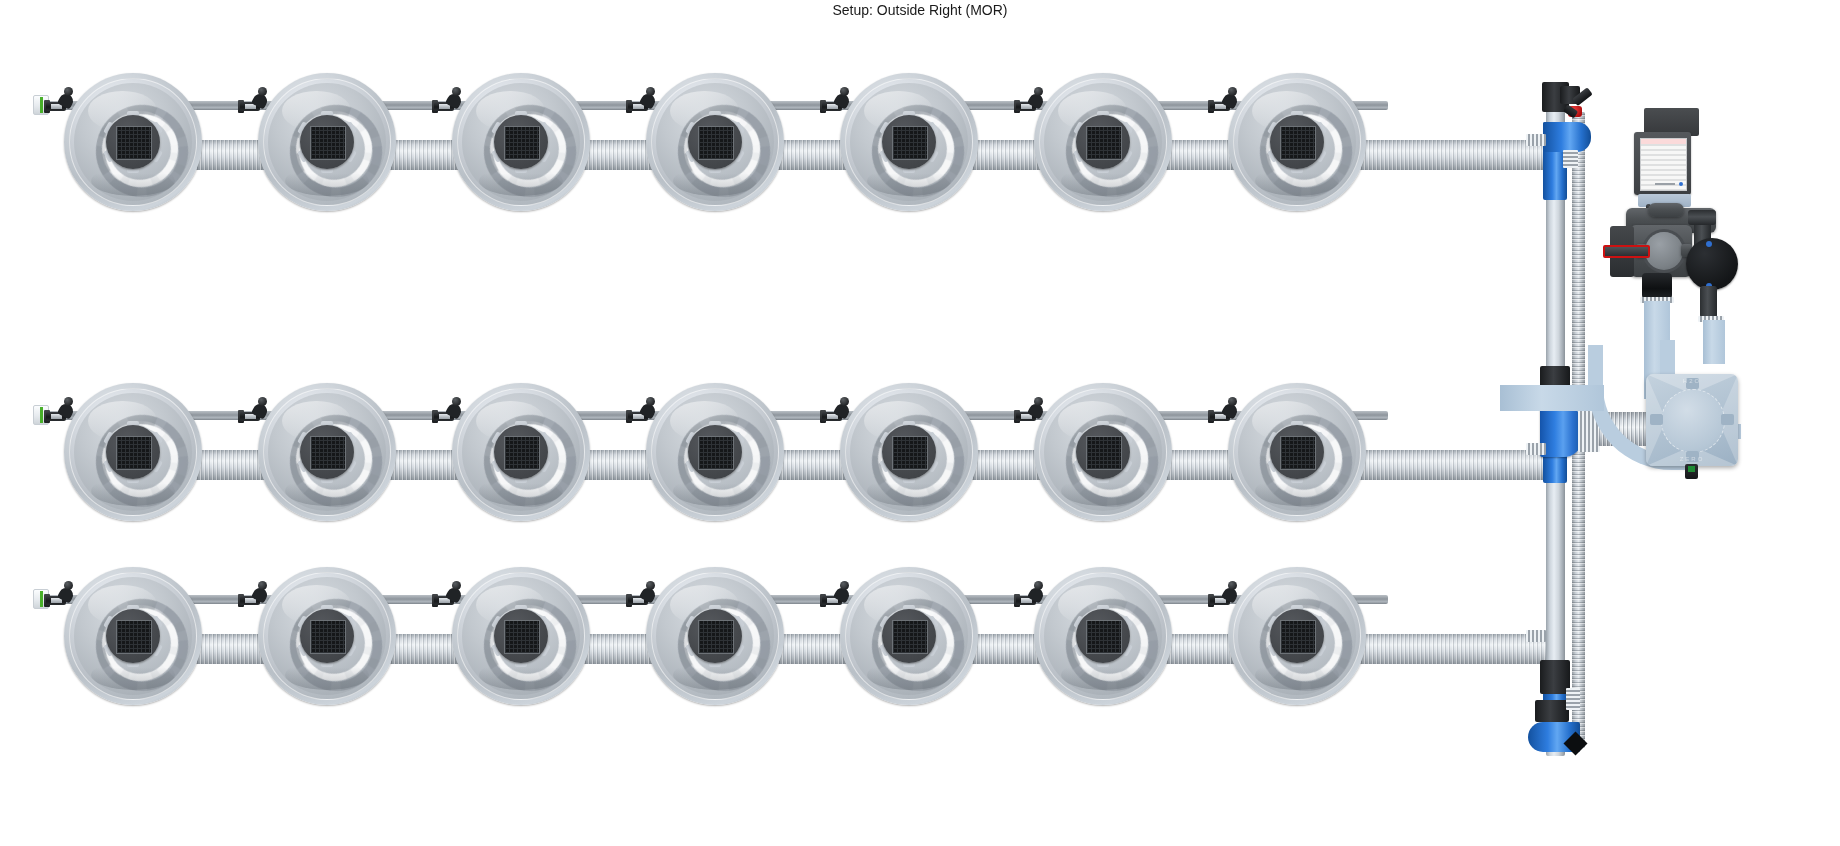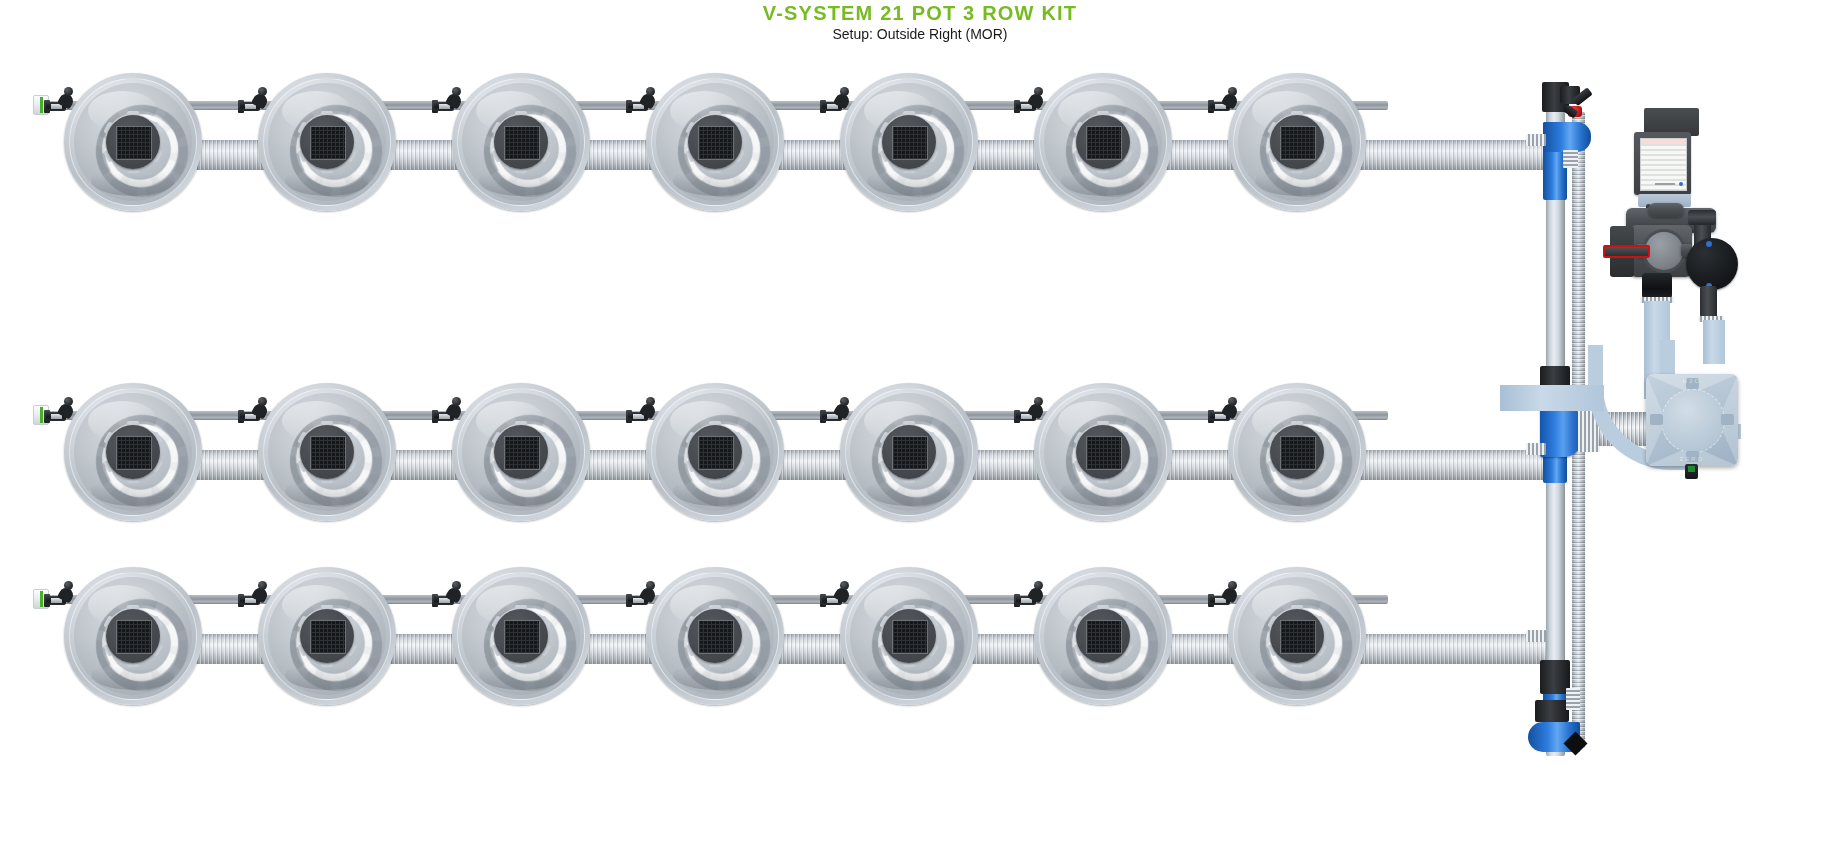--- a/index.html
+++ b/index.html
@@ -331,21 +331,20 @@
     position:absolute;width:17px;height:17px;
     background:#0c0e10;transform:rotate(45deg);
   }
 </style>
 </head>
 <body>
 
 <div id="stage">
 
   <div class="title-block">
-    <div class="main-title">V-SYSTEM 21 POT 3 ROW KIT</div>
     <div class="sub-title">Setup: Outside Right (MOR)</div>
   </div>
 
   <div id="rows-layer">
       <div class="abs" style="left: 0px; top: 0px; width: 1840px; height: 846px;">
         <div class="drain" style="left: 180px; top: 140px; width: 100px;"></div>
         <div class="drain" style="left: 374px; top: 140px; width: 100px;"></div>
         <div class="drain" style="left: 568px; top: 140px; width: 100px;"></div>
         <div class="drain" style="left: 762px; top: 140px; width: 100px;"></div>
         <div class="drain" style="left: 956px; top: 140px; width: 100px;"></div>

